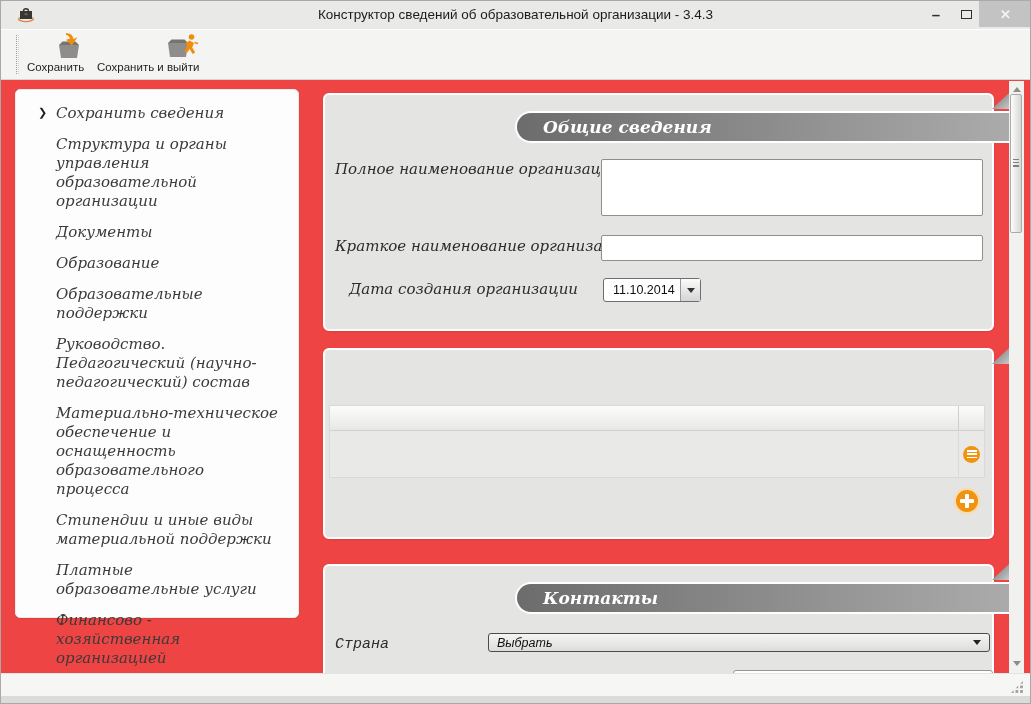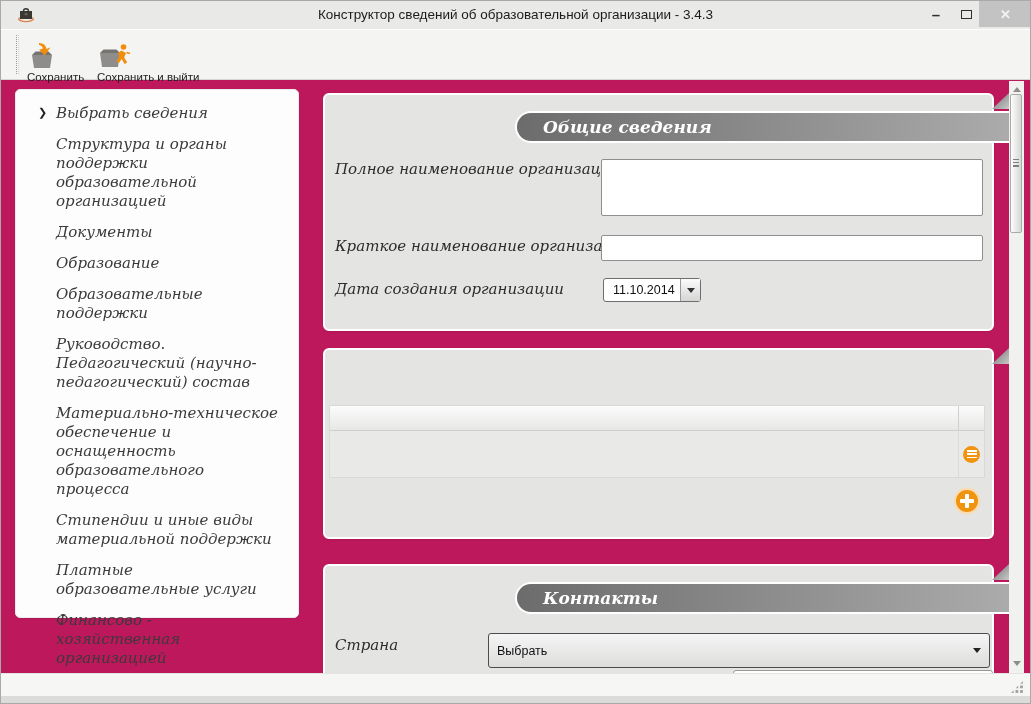--- a/index.html
+++ b/index.html
@@ -1,40 +1,40 @@
 <!DOCTYPE html>
 <html><head>
 <meta charset="utf-8">
 <style>
   html,body{margin:0;padding:0;background:#ffffff;}
   *{box-sizing:border-box;}
   .window{
     position:relative;width:1031px;height:704px;
-    background:#be185d;border:1px solid #a9a9a9;
+    background:#ef4444;border:1px solid #a9a9a9;
     font-family:"Liberation Sans",sans-serif;overflow:hidden;
   }
   
   .titlebar{position:absolute;top:0;left:0;right:0;height:28px;background:#e9e9e8;}
   .app-icon{position:absolute;left:16px;top:6px;width:18px;height:16px;}
   .title{position:absolute;left:0;right:0;top:0;height:28px;line-height:28px;
     text-align:center;font-size:13.5px;color:#1c1c1c;}
   .winbtn{position:absolute;top:0;height:26px;display:flex;align-items:center;
     justify-content:center;color:#2e2e2e;cursor:default;}
   .btn-min{left:922px;width:26px;font-size:15px;font-weight:bold;}
   .btn-max{left:952px;width:26px;}
   .max-glyph{width:11px;height:9px;border:1.5px solid #2e2e2e;background:transparent;}
   .btn-close{left:978px;width:53px;background:#c3c3c3;color:#f2f2f2;
     font-size:13px;font-weight:bold;}
   
   .toolbar{position:absolute;top:28px;left:0;right:0;height:51px;background:#f4f4f3;
     border-top:1px solid #fdfdfd;border-bottom:1px solid #d5d5d4;}
   .gripper{position:absolute;left:15px;top:5px;bottom:5px;width:3px;
     border-left:1px dotted #9a9a9a;border-right:1px dotted #cfcfcf;}
-  .tool-btn{position:absolute;top:10px;height:46px;display:flex;flex-direction:column;
-    align-items:flex-start;justify-content:flex-start;padding:2px 4px;cursor:default;}
+  .tool-btn{position:absolute;top:0;height:46px;display:flex;flex-direction:column;
+    align-items:flex-end;justify-content:flex-start;padding:2px 4px;cursor:default;}
   .tool-btn .lbl{font-size:11.5px;color:#1e1e1e;margin-top:1px;white-space:nowrap;}
   .tb-save{left:22px;}
   .tb-save-exit{left:92px;}
   
   .sidebar{position:absolute;left:14px;top:88px;width:284px;height:529px;
     background:#fdfdfd;border:1px solid #ececeb;border-radius:5px;
     box-shadow:0 1px 2px rgba(0,0,0,.07);padding:14px 18px 0 40px;}
   .nav-item{position:relative;font:italic 15px/19px "DejaVu Serif",serif;
     color:#3a3a3a;margin-bottom:12px;cursor:default;}
   .nav-marker{position:absolute;left:-18px;top:2px;font:bold 11px "DejaVu Sans",sans-serif;
@@ -83,23 +83,23 @@
     display:flex;align-items:center;justify-content:center;cursor:default;}
   .hamburger-lines{width:10px;height:8px;
     background:repeating-linear-gradient(to bottom,#fff 0,#fff 1.6px,transparent 1.6px,transparent 3.3px);}
   .plus-btn{position:absolute;left:631px;top:140px;width:22px;height:22px;
     border-radius:50%;background:#f0930e;box-shadow:0 0 0 2.5px #f6ddb6;cursor:default;}
   .plus-btn::before{content:"";position:absolute;left:50%;top:4px;bottom:4px;width:4px;
     background:#fff;transform:translateX(-50%);border-radius:1px;}
   .plus-btn::after{content:"";position:absolute;top:50%;left:4px;right:4px;height:4px;
     background:#fff;transform:translateY(-50%);border-radius:1px;}
   
-  .selectbox{position:absolute;left:163px;top:67px;width:502px;height:35px;
+  .selectbox{position:absolute;left:163px;top:67px;width:502px;height:19px;
     background:linear-gradient(#f5f5f5,#dddddc);border:1px solid #4c4c4c;
-    border-radius:3px;display:flex;align-items:center;cursor:default;}
+    border-radius:3px;display:flex;align-items:center;cursor:default;font-style:italic;}
   .select-text{flex:1;font-size:12.5px;color:#111;padding-left:8px;}
   .select-arrow{width:0;height:0;border-left:4px solid transparent;
     border-right:4px solid transparent;border-top:5px solid #222;margin-right:8px;}
   .partial-field{position:absolute;left:408px;top:104px;width:260px;height:14px;
     background:#fff;border:1px solid #979797;border-radius:3px 3px 0 0;}
   
   .scrollbar{position:absolute;left:1008px;top:80px;width:15px;height:592px;
     background:#f1f1f0;}
   .sb-arrow{position:absolute;left:0;width:15px;height:12px;display:flex;
     align-items:center;justify-content:center;}
@@ -164,24 +164,24 @@
         <path d="M24.5 8.5 l4.5 2.5 -1.8 4.5 3 5 -2.6 1.4 -3 -5 -2.6 4 -2.6 -1.4 3 -5.6 -1.6 -2.9 z" fill="#f28d0c"></path>
         <path d="M29.5 10.5 l3.5 1" stroke="#f28d0c" stroke-width="1.6" fill="none"></path>
       </svg>
       <span class="lbl">Сохранить и выйти</span>
     </div>
   </div>
 
   <div class="sidebar">
     <div class="nav-item">
       <span class="nav-marker">❯</span>
-      <span>Выбрать сведения</span>
-    </div>
-    <div class="nav-item">
-      <span>Структура и органы поддержки образовательной организацией</span>
+      <span>Сохранить сведения</span>
+    </div>
+    <div class="nav-item">
+      <span>Структура и органы управления образовательной организации</span>
     </div>
     <div class="nav-item">
       <span>Документы</span>
     </div>
     <div class="nav-item">
       <span>Образование</span>
     </div>
     <div class="nav-item">
       <span>Образовательные поддержки</span>
     </div>
@@ -209,21 +209,21 @@
   <div class="card card1">
     <div class="fold"></div>
     <div class="banner">Общие сведения</div>
 
     <div class="fieldlabel" style="left:10px;top:65px;">Полное наименование организации</div>
     <textarea class="txtarea" value="" style=""></textarea>
 
     <div class="fieldlabel" style="left:10px;top:142px;">Краткое наименование организации</div>
     <input class="txtinput" value="" style="">
 
-    <div class="fieldlabel" style="left:10px;top:185px;">Дата создания организации</div>
+    <div class="fieldlabel" style="left:24px;top:185px;">Дата создания организации</div>
     <div class="datebox">
       <div class="date-text">11.10.2014</div>
       <div class="date-btn">
         <div class="arrow-down"></div>
       </div>
     </div>
   </div>
 
   <div class="card card2">
     <div class="fold"></div>
@@ -243,21 +243,21 @@
       </div>
     </div>
 
     <div class="plus-btn"></div>
   </div>
 
   <div class="card card3">
     <div class="fold"></div>
     <div class="banner">Контакты</div>
 
-    <div class="fieldlabel" style="left:10px;top:70px;">Страна</div>
+    <div class="fieldlabel" style="left:10px;top:70px;font-family:Liberation Mono, monospace;">Страна</div>
     <div class="selectbox">
       <div class="select-text">Выбрать</div>
       <div class="select-arrow"></div>
     </div>
 
     <div class="partial-field"></div>
   </div>
 
   <div class="scrollbar">
     <div class="sb-arrow sb-up">

